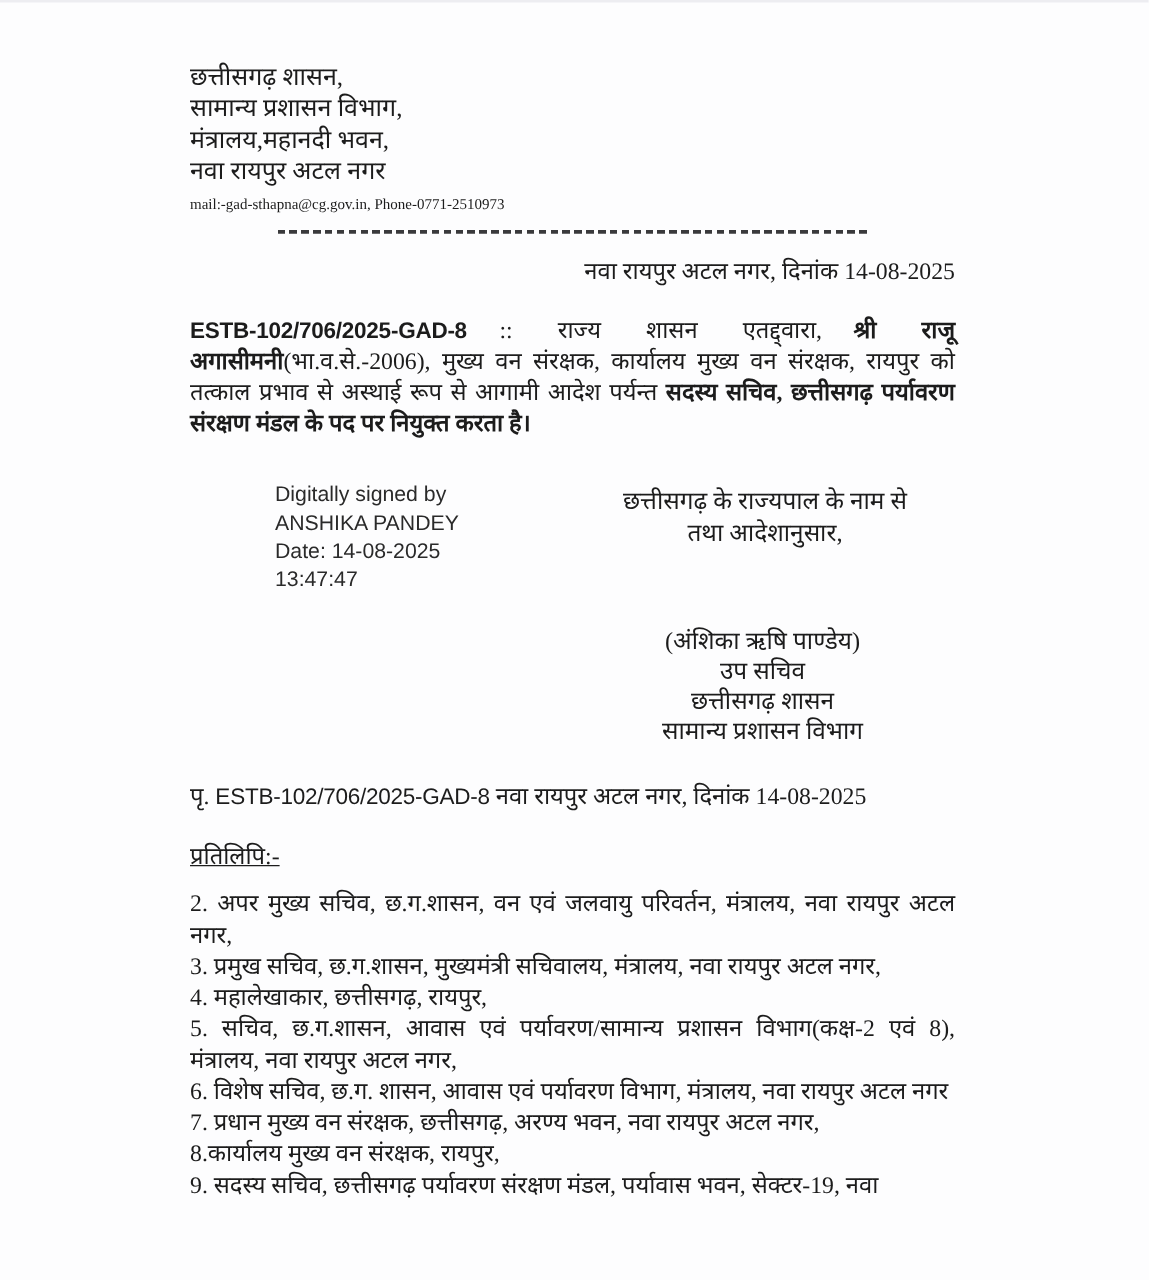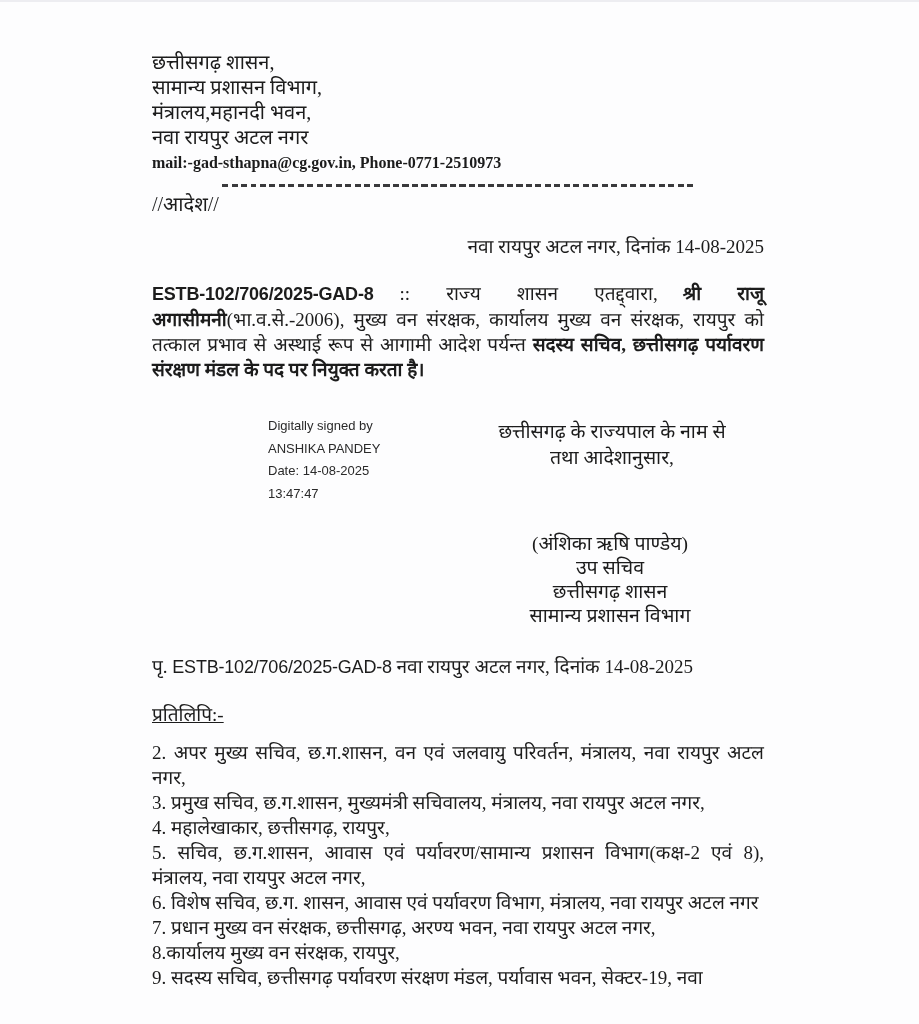--- a/index.html
+++ b/index.html
@@ -12,21 +12,21 @@
   }
   .page-top-line { height:2px; background:#ededf1; width:100%; }
   .doc {
     width:612px;
     margin-left:152px;
     padding-top:48px;
   }
   .center { }
   
   .office-line { font-size:20px; line-height:25px; }
-  .contact-line { font-size:16px; line-height:24px; margin-top:1px;font-weight:bold; }
+  .contact-line { font-size:12px; line-height:24px; margin-top:1px; }
   .divider {
     height:3px; width:472px;
     margin:9px auto 0 auto;
     background:repeating-linear-gradient(90deg,#3a3a3c 0 6px,transparent 6px 9.5px);
   }
   .doc-title { font-size:20px; line-height:24px; margin-top:5px; }
   .dateline { font-size:19px; line-height:24px; text-align:right; margin-top:19px; }
   
   .order-para {
     margin-top:22px;
@@ -36,23 +36,23 @@
   .ref-no {
     font-family:"Liberation Sans","DejaVu Sans",sans-serif;
     font-weight:700; font-size:18px; letter-spacing:-0.2px;
   }
   .ref-gap { display:inline-block; width:26px; }
   .spread { word-spacing:11px; }
   .bold-hi { font-weight:700; }
   
   .sig-row { display:flex; margin-top:33px; }
   .digital-sig {
-    margin-left:116px;
+    margin-left:68px;
     font-family:"Liberation Sans","DejaVu Sans",sans-serif;
-    font-size:13px; line-height:22.5px; color:#2a2a2a;
+    font-size:17px; line-height:22.5px; color:#2a2a2a;
   }
   .by-order {
     width:300px; margin-left:auto; margin-right:2px;
     text-align:center; font-size:19.5px; line-height:26px;
     padding-top:4px;
   }
   
   .signer {
     width:300px; margin-left:308px; margin-top:27px;
     text-align:center; font-size:19.5px; line-height:24px;
@@ -80,21 +80,20 @@
   <div class="center">
     <div class="office-line">छत्तीसगढ़ शासन,</div>
     <div class="office-line">सामान्य प्रशासन विभाग,</div>
     <div class="office-line">मंत्रालय,महानदी भवन,</div>
     <div class="office-line">नवा रायपुर अटल नगर</div>
     <div class="contact-line">mail:-gad-sthapna@cg.gov.in, Phone-0771-2510973</div>
   </div>
 
   <div class="divider"></div>
 
-  <div class="center doc-title">//आदेश//</div>
 
   <div class="dateline">नवा रायपुर अटल नगर, दिनांक 14-08-2025</div>
 
   <div class="order-para"><span class="ref-no">ESTB-102/706/2025-GAD-8</span><span class="ref-gap"></span><span class="spread">:: राज्य शासन एतद्द्वारा,</span>
     <span class="bold-hi spread">श्री राजू अगासीमनी</span><span>(भा.व.से.-2006), मुख्य वन संरक्षक, कार्यालय मुख्य वन संरक्षक, रायपुर को तत्काल प्रभाव से अस्थाई रूप से आगामी आदेश पर्यन्त</span>
     <span class="bold-hi">सदस्य सचिव, छत्तीसगढ़ पर्यावरण संरक्षण मंडल के पद पर नियुक्त करता है।</span>
   </div>
 
   <div class="sig-row">
     <div class="digital-sig">

